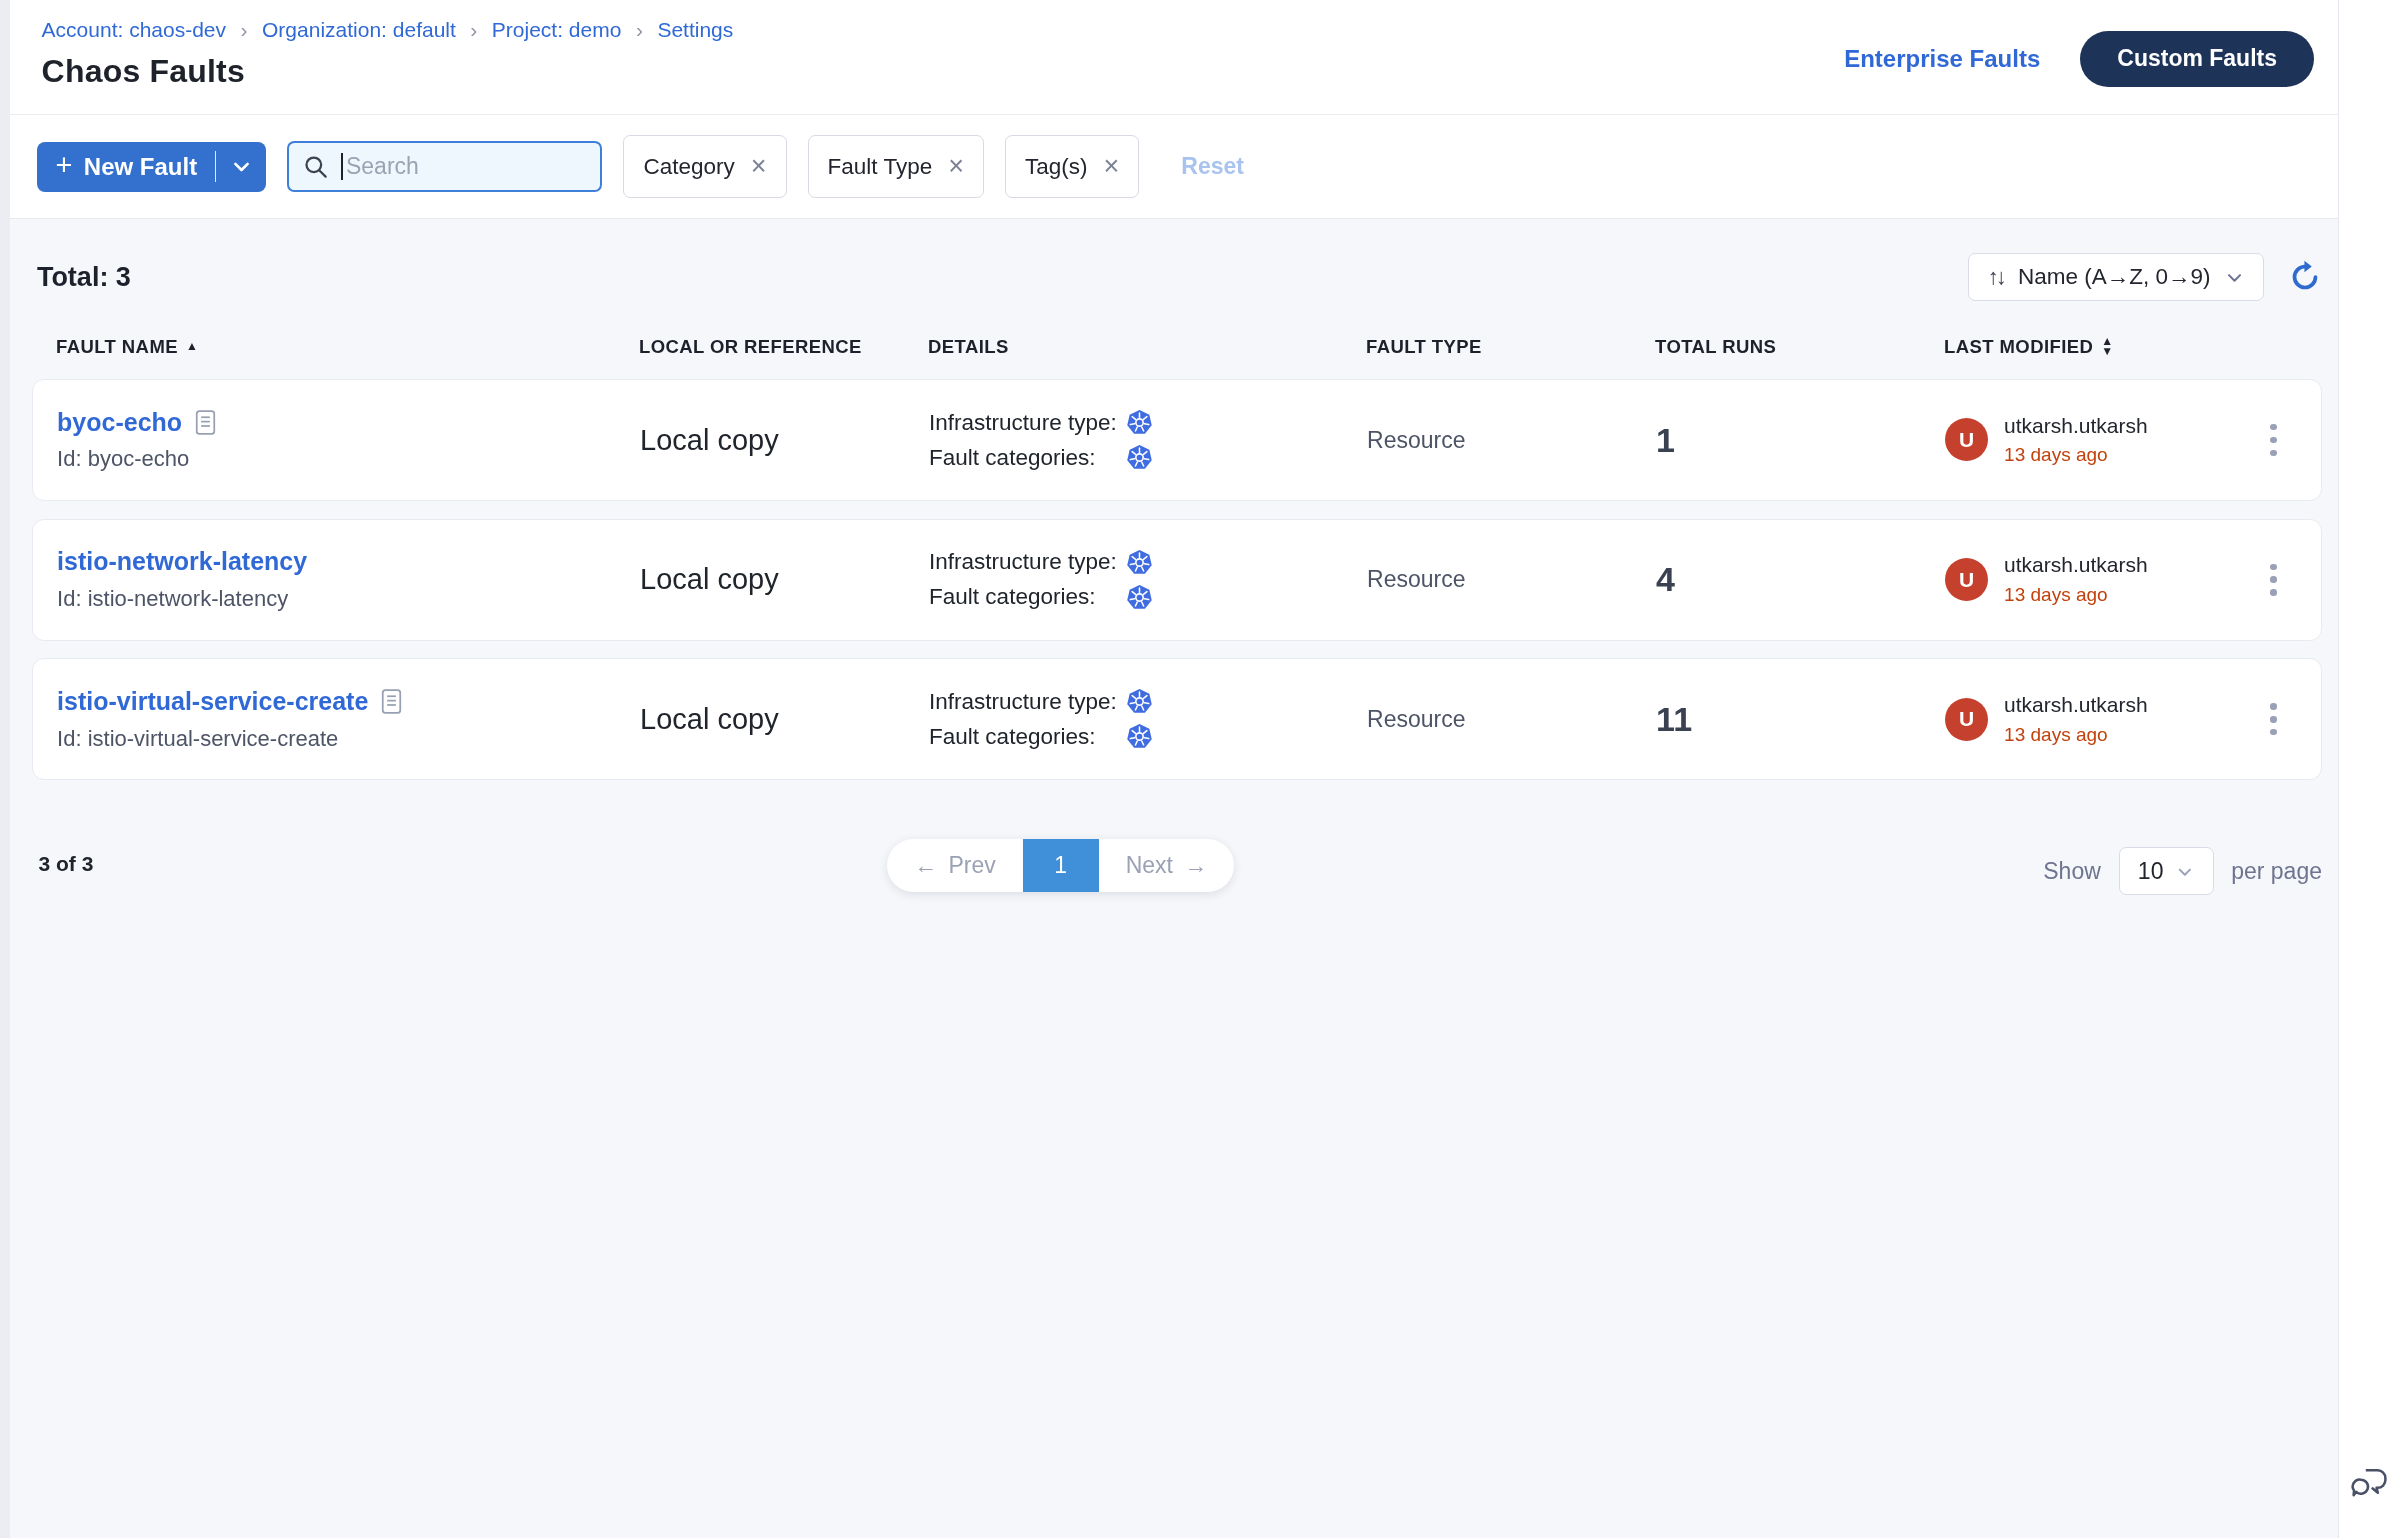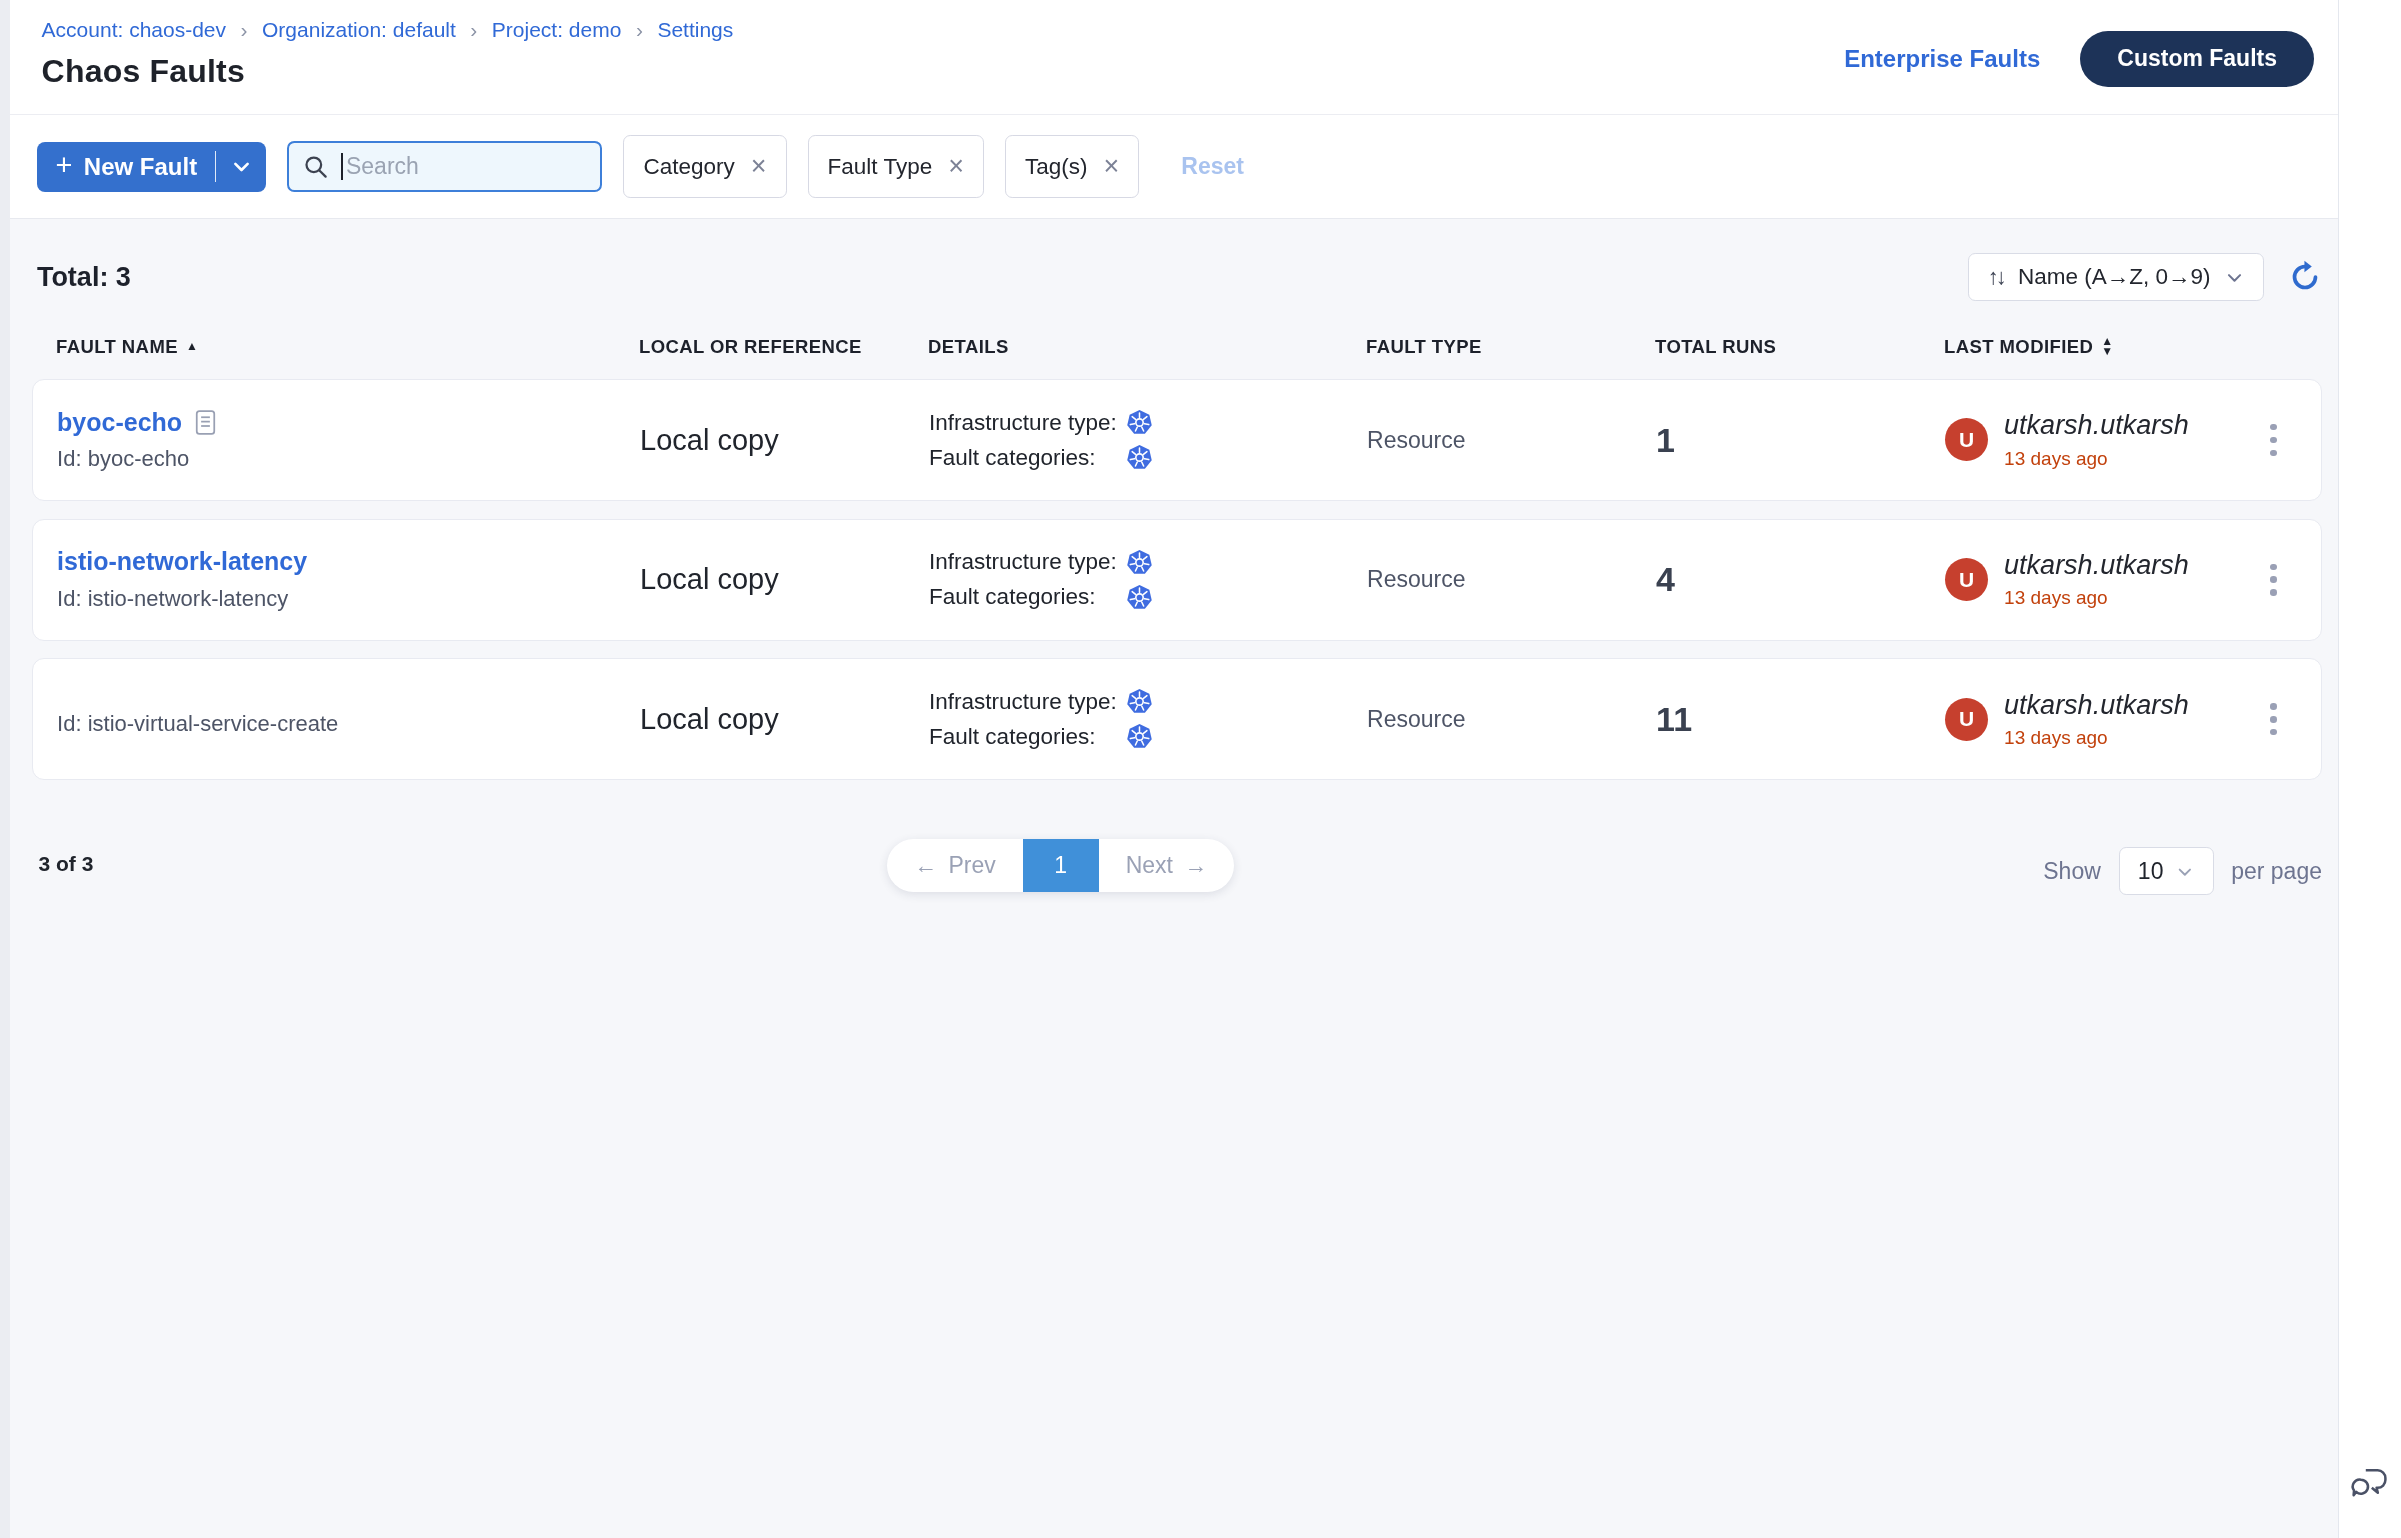--- a/index.html
+++ b/index.html
@@ -69,21 +69,21 @@
   .doc-icon { cursor:pointer; display:flex; }
   .fault-id { margin-top:9.6px; font-size:22px; color:#4d5466; }
   .col-local { font-size:29px; color:#20242c; }
   .detail-line { display:flex; align-items:center; height:35px; }
   .detail-label { width:197px; font-size:22.5px; color:#20242c; }
   .col-type { font-size:23px; color:#4d5466; }
   .col-runs { font-size:34px; font-weight:600; color:#3a4150; }
   .col-modified { display:flex; align-items:center; gap:16px; }
   .avatar { width:43px; height:43px; border-radius:50%; background:var(--avatar,#c6402e); color:#fff; font-size:21px;
             font-weight:700; display:flex; align-items:center; justify-content:center; flex:0 0 auto; }
-  .mod-by { font-size:27px; color:#23262e;font-style:italic; }
+  .mod-by { font-size:21px; color:#23262e; }
   .mod-when { margin-top:6.4px; font-size:19px; color:#c2410c; }
   .col-menu { display:flex; justify-content:center; }
   .kebab { display:flex; flex-direction:column; gap:6.4px; cursor:pointer; padding:6.4px; }
   .kebab i { width:6.4px; height:6.4px; border-radius:50%; background:#9aa0b5; display:block; }
 
   
   .pagination-row { position:relative; height:64px; margin-top:59px; }
   .range-label { position:absolute; left:6.4px; top:13px; font-size:21px; font-weight:700; color:#20242c; }
   .pager { position:absolute; left:855px; top:0; height:53px; display:flex; background:#fff; border-radius:26.5px;
            overflow:hidden; box-shadow:0 2.4px 9.6px rgba(40,50,80,.12); }
@@ -330,20 +330,31 @@
             <div class="kebab">
                 <i></i>
                 <i></i>
                 <i></i>
               </div>
           </div>
         </div>
 
         <div class="grid row-card">
           <div>
+            <div class="name-line">
+              <a class="fault-link">istio-virtual-service-create</a>
+              <span class="doc-icon">
+                <svg width="21" height="27" viewBox="0 0 24 30" fill="none" stroke="#99a0b3" stroke-width="2">
+                    <rect x="2" y="2" width="20" height="26" rx="3"></rect>
+                    <line x1="7" y1="9" x2="17" y2="9"></line>
+                    <line x1="7" y1="14" x2="17" y2="14"></line>
+                    <line x1="7" y1="19" x2="17" y2="19"></line>
+                  </svg>
+              </span>
+            </div>
             <div class="fault-id">Id: istio-virtual-service-create</div>
           </div>
           <div class="col-local">Local copy</div>
           <div>
             <div class="detail-line">
               <span class="detail-label">Infrastructure type:</span>
               <svg width="27" height="27" viewBox="0 0 28 28">
                   <polygon points="14,1 24.2,5.9 26.7,16.9 19.6,25.7 8.4,25.7 1.3,16.9 3.8,5.9" fill="#3f6ce0"></polygon>
                   <circle cx="14" cy="14" r="3.8" fill="none" stroke="#fff" stroke-width="1.7"></circle>
                   <g stroke="#fff" stroke-width="1.6" stroke-linecap="round">

